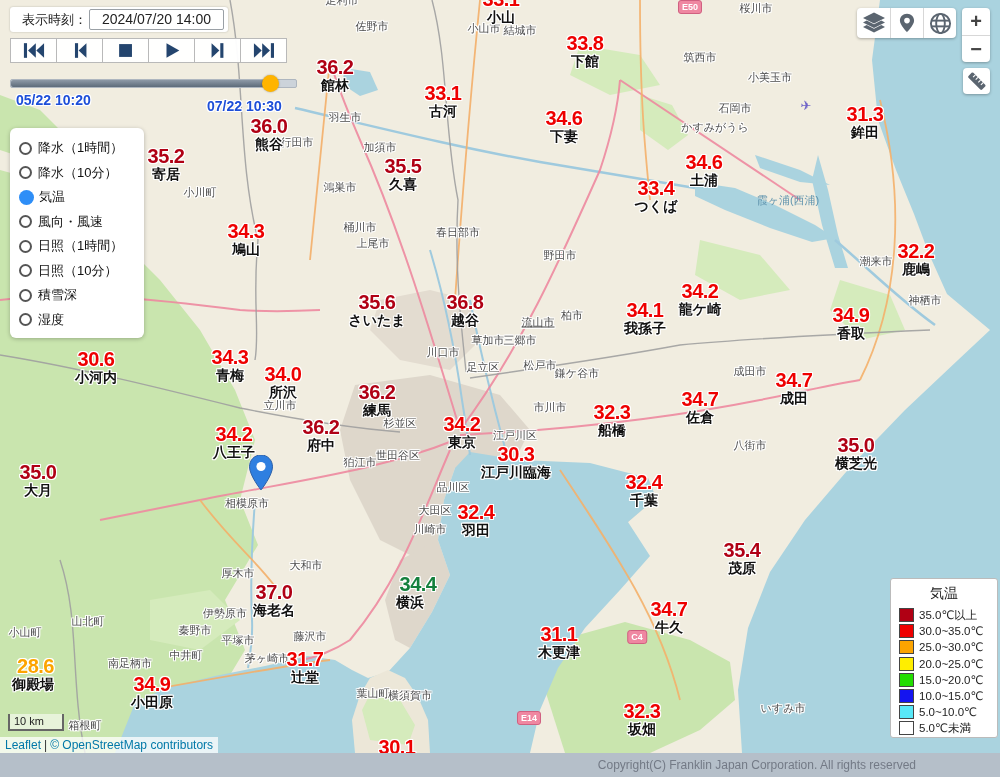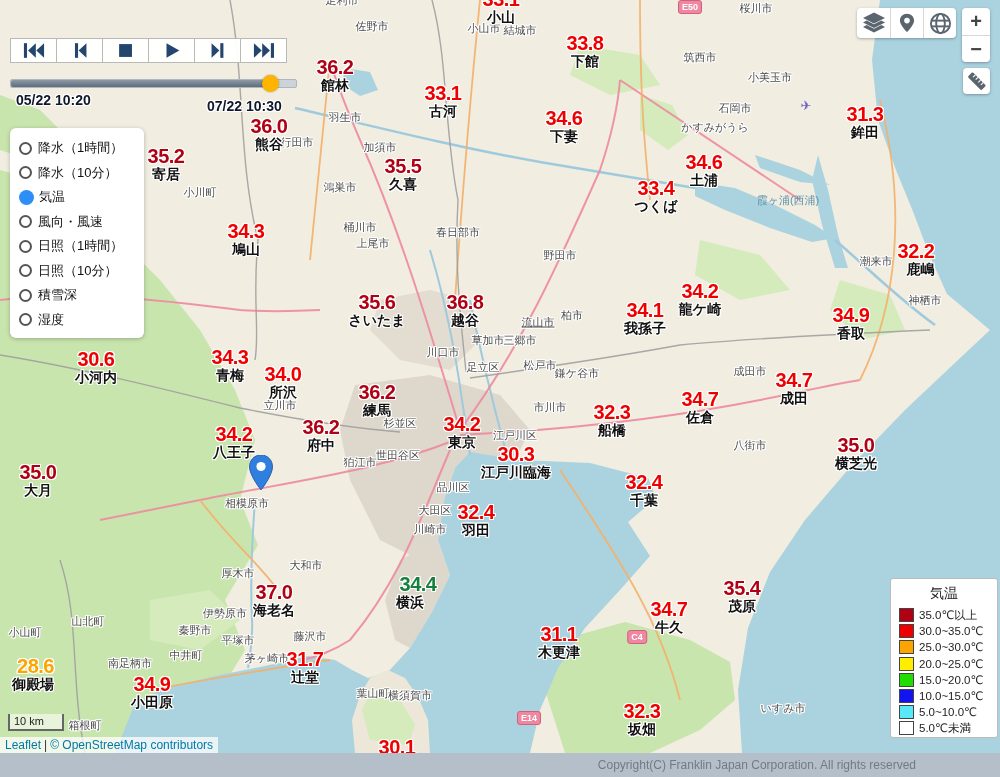--- a/index.html
+++ b/index.html
@@ -19,21 +19,21 @@
   .time-label { font-size: 13px; color: #222; margin: 0 2px 0 8px; white-space: nowrap; }
   .time-value { flex: 1; height: 21px; background: #fff; border: 1px solid #9aa0a6; border-radius: 2px; font-size: 14px; color: #222; text-align: center; line-height: 19px; }
   
   .playbar { position: absolute; left: 10px; top: 38px; width: 277px; height: 25px; display: flex; z-index: 20; }
   .pb-btn { flex: 1; background: rgba(255,255,255,.96); border: 1px solid #b9b9b9; margin-left: -1px; display: flex; align-items: center; justify-content: center; cursor: pointer; }
   .pb-btn:first-child { margin-left: 0; }
   
   .slider { position: absolute; left: 10px; top: 79px; width: 287px; height: 9px; background: #ccd3da; border: 1px solid #aeb6bf; border-radius: 2px; z-index: 20; }
   .slider-fill { position: absolute; left: 0; top: 0; height: 7px; background: linear-gradient(#8d99a6, #5d6b7a); border-radius: 2px 0 0 2px; }
   .slider-handle { position: absolute; top: -5px; width: 17px; height: 17px; border-radius: 50%; background: #ffb400; box-shadow: 0 0 2px rgba(0,0,0,.35); cursor: pointer; }
-  .tl-label { position: absolute; font-size: 14px; font-weight: bold; color: #0f172a; z-index: 19; }
+  .tl-label { position: absolute; font-size: 14px; font-weight: bold; color: #1d4ed8; z-index: 19; }
   
   .layer-panel { position: absolute; left: 10px; top: 128px; width: 134px; background: #fff; border-radius: 6px; padding: 8px 9px 6px 9px; z-index: 20; box-shadow: 0 1px 4px rgba(0,0,0,.25); }
   .opt { display: flex; align-items: center; height: 24.5px; cursor: pointer; }
   .radio { width: 13px; height: 13px; border-radius: 50%; border: 2px solid #555; background: #fff; flex: none; margin-right: 6px; }
   .radio.sel { border: none; width: 15px; height: 15px; background: #2e8ef7; margin-right: 5px; }
   .opt-label { font-size: 13px; color: #111; white-space: nowrap; }
   
   .ctl-group { position: absolute; left: 857px; top: 8px; display: flex; background: #fff; border-radius: 4px; box-shadow: 0 1px 3px rgba(0,0,0,.3); z-index: 20; }
   .ctl-btn { width: 33px; height: 30px; display: flex; align-items: center; justify-content: center; border-left: 1px solid #d7d7d7; cursor: pointer; }
   .ctl-btn:first-child { border-left: none; }
@@ -231,21 +231,21 @@
           <div class="st-name halo">久喜</div>
         </div>
         <div class="station" style="left: 656px; top: 178px;">
           <div class="st-val halo" style="color: rgb(238, 0, 0);">33.4</div>
           <div class="st-name halo">つくば</div>
         </div>
         <div class="station" style="left: 704px; top: 152px;">
           <div class="st-val halo" style="color: rgb(238, 0, 0);">34.6</div>
           <div class="st-name halo">土浦</div>
         </div>
-        <div class="station" style="left: 916px; top: 241px; text-align: right;">
+        <div class="station" style="left: 916px; top: 241px;">
           <div class="st-val halo" style="color: rgb(238, 0, 0);">32.2</div>
           <div class="st-name halo">鹿嶋</div>
         </div>
         <div class="station" style="left: 246px; top: 221px;">
           <div class="st-val halo" style="color: rgb(238, 0, 0);">34.3</div>
           <div class="st-name halo">鳩山</div>
         </div>
         <div class="station" style="left: 377px; top: 292px;">
           <div class="st-val halo" style="color: rgb(176, 0, 20);">35.6</div>
           <div class="st-name halo">さいたま</div>
@@ -327,21 +327,21 @@
           <div class="st-name halo">羽田</div>
         </div>
         <div class="station" style="left: 410px; top: 574px;">
           <div class="st-val halo" style="color: #15803d; padding-left: 16px;">34.4</div>
           <div class="st-name halo">横浜</div>
         </div>
         <div class="station" style="left: 274px; top: 582px;">
           <div class="st-val halo" style="color: rgb(176, 0, 20);">37.0</div>
           <div class="st-name halo">海老名</div>
         </div>
-        <div class="station" style="left: 742px; top: 578px;">
+        <div class="station" style="left: 742px; top: 540px;">
           <div class="st-val halo" style="color: rgb(176, 0, 20);">35.4</div>
           <div class="st-name halo">茂原</div>
         </div>
         <div class="station" style="left: 669px; top: 599px;">
           <div class="st-val halo" style="color: rgb(238, 0, 0);">34.7</div>
           <div class="st-name halo">牛久</div>
         </div>
         <div class="station" style="left: 559px; top: 624px;">
           <div class="st-val halo" style="color: rgb(238, 0, 0);">31.1</div>
           <div class="st-name halo">木更津</div>
@@ -371,20 +371,24 @@
       <path d="M12 0 C5.4 0 0.5 5.2 0.5 11.8 C0.5 20.5 12 35 12 35 C12 35 23.5 20.5 23.5 11.8 C23.5 5.2 18.6 0 12 0 Z" fill="#2f7fe0" stroke="#2a5fa8" stroke-width="1"></path>
       <circle cx="12" cy="11.5" r="4.6" fill="#ffffff"></circle>
     </svg>
 
     <div class="scalebar"><span>10 km</span></div>
     <div class="attribution">
       <a href="#">Leaflet</a><span class="sep">|</span><a href="#">© OpenStreetMap contributors</a>
     </div>
   </div>
 
+  <div class="time-panel">
+    <span class="time-label">表示時刻：</span>
+    <span class="time-value">2024/07/20 14:00</span>
+  </div>
 
   <div class="playbar" id="playbar">
       <div class="pb-btn">
         <svg width="22" height="15" viewBox="0 0 24 16" fill="#24456e">
           <rect x="1" y="0" width="3.4" height="16"></rect>
           <polygon points="14,0 5.5,8 14,16"></polygon>
           <polygon points="23,0 14.5,8 23,16"></polygon>
         </svg>
       </div>
       <div class="pb-btn">

